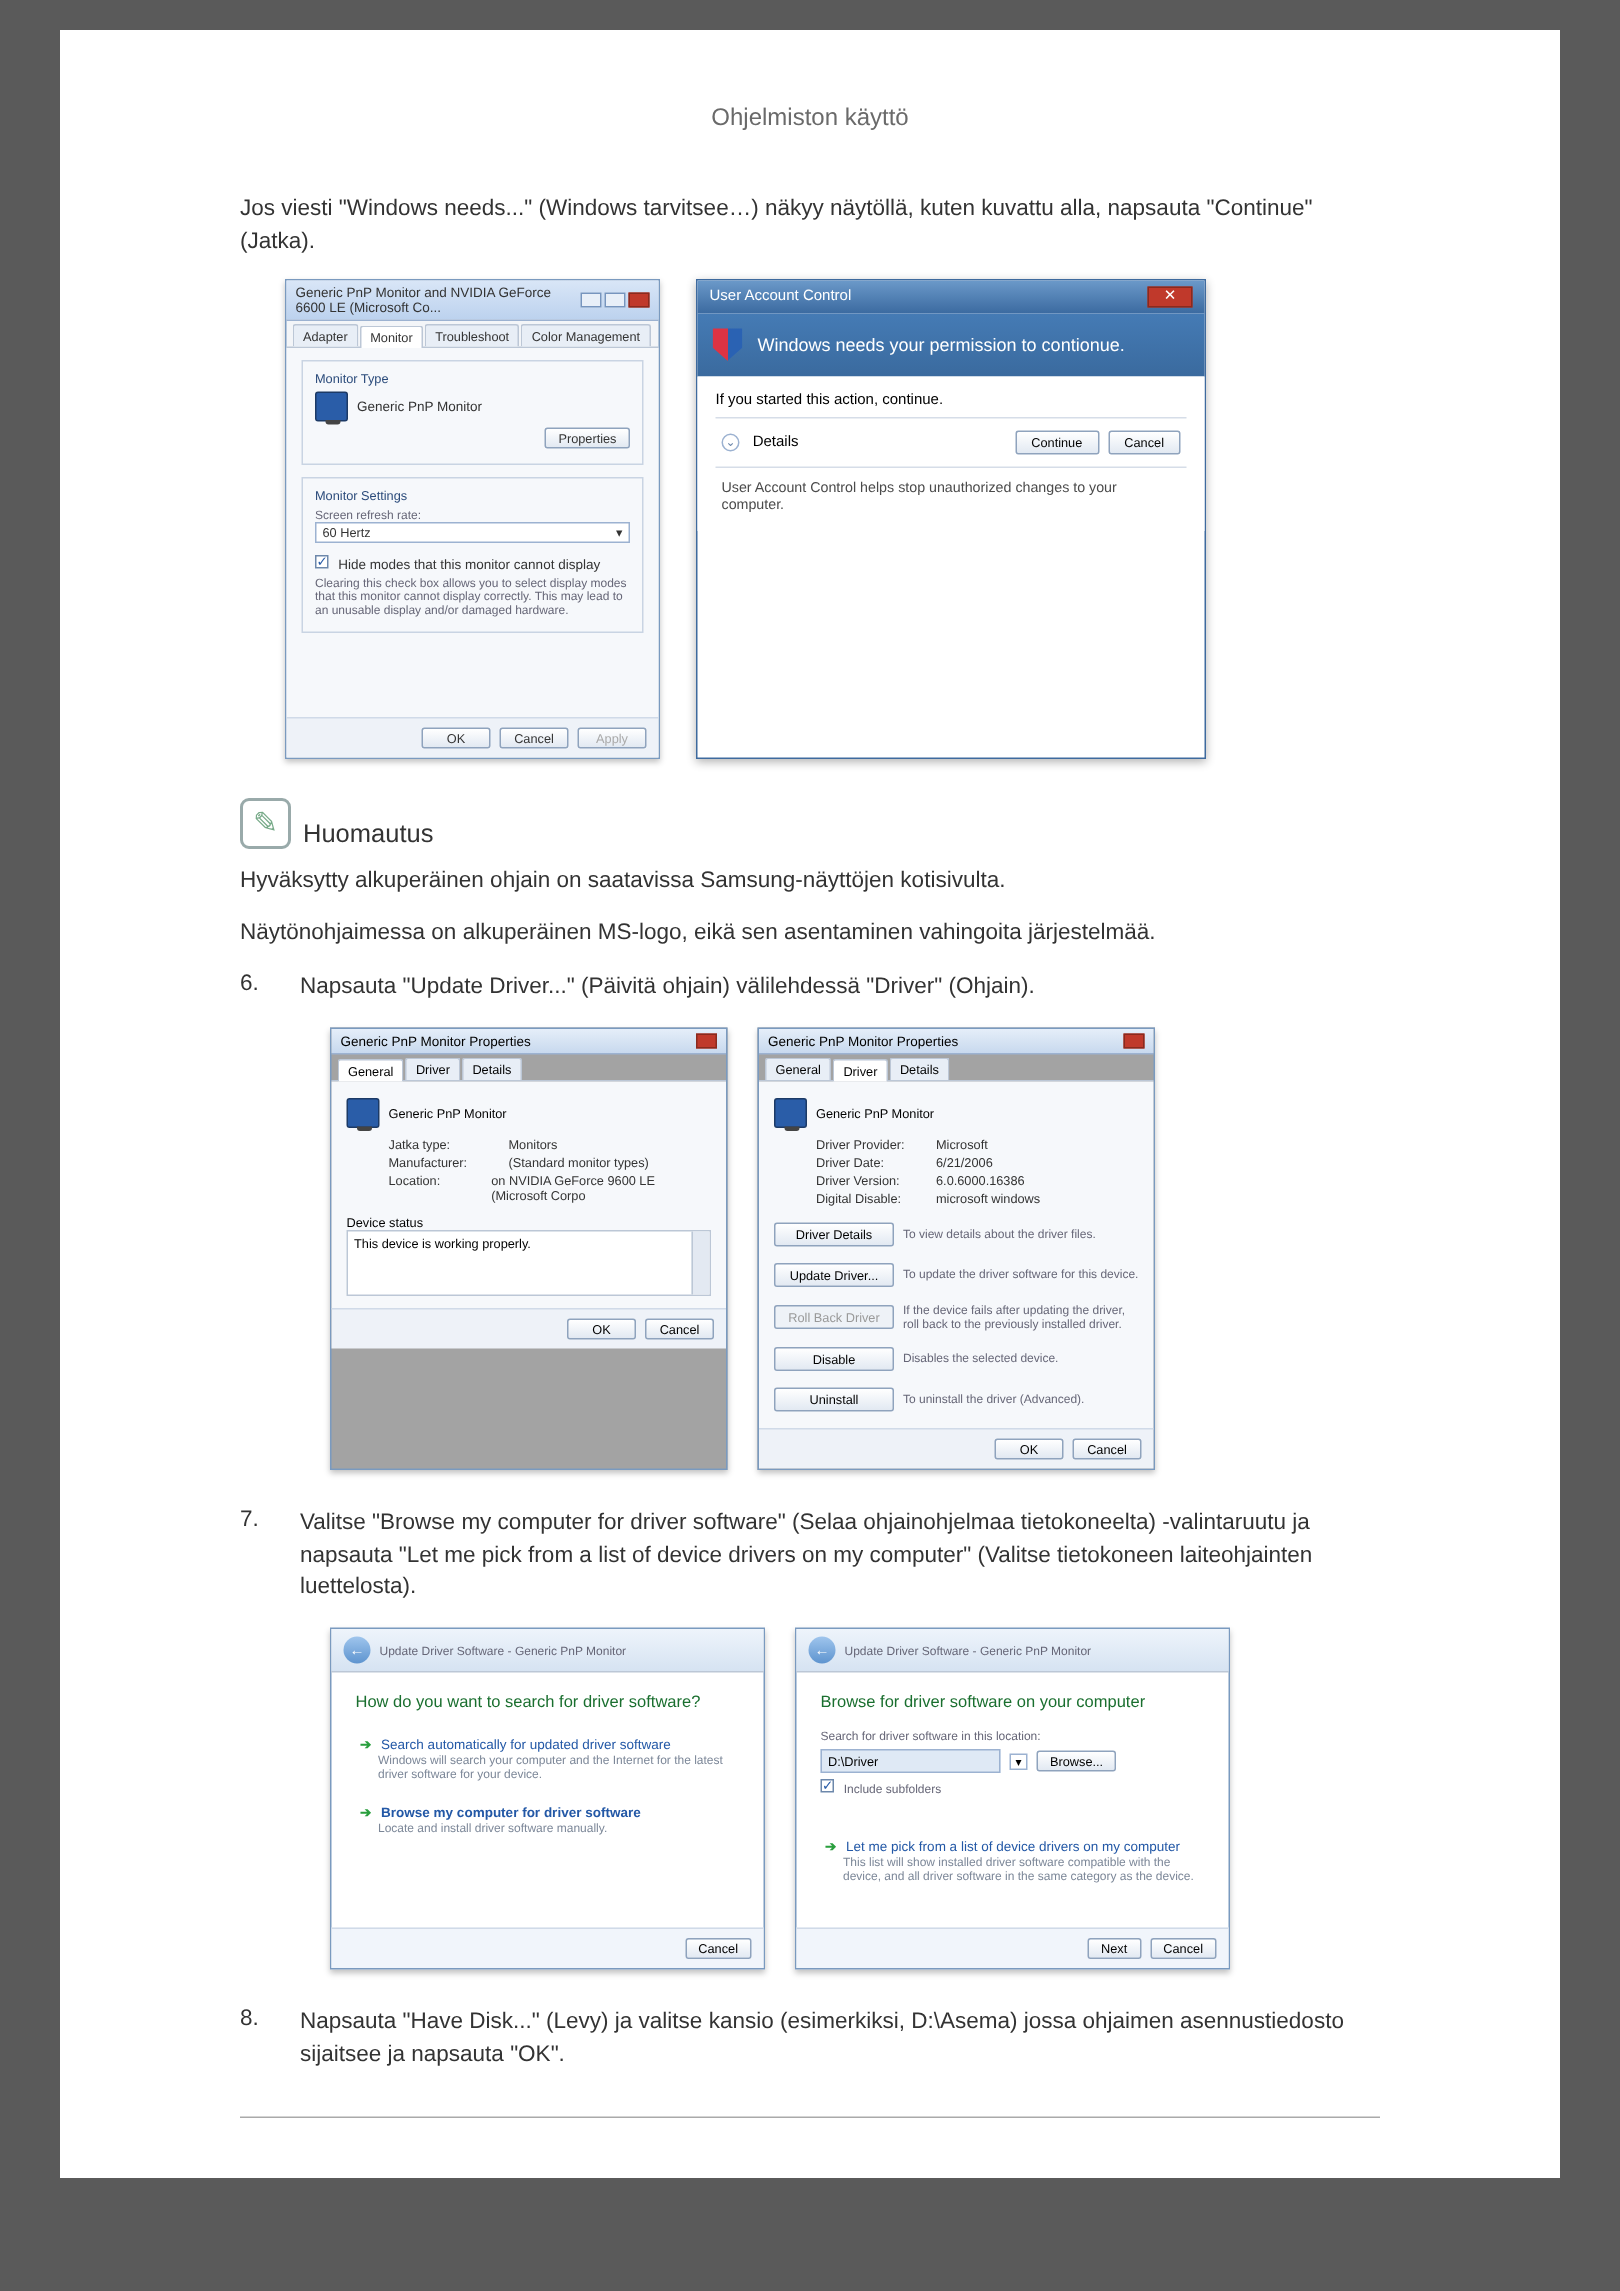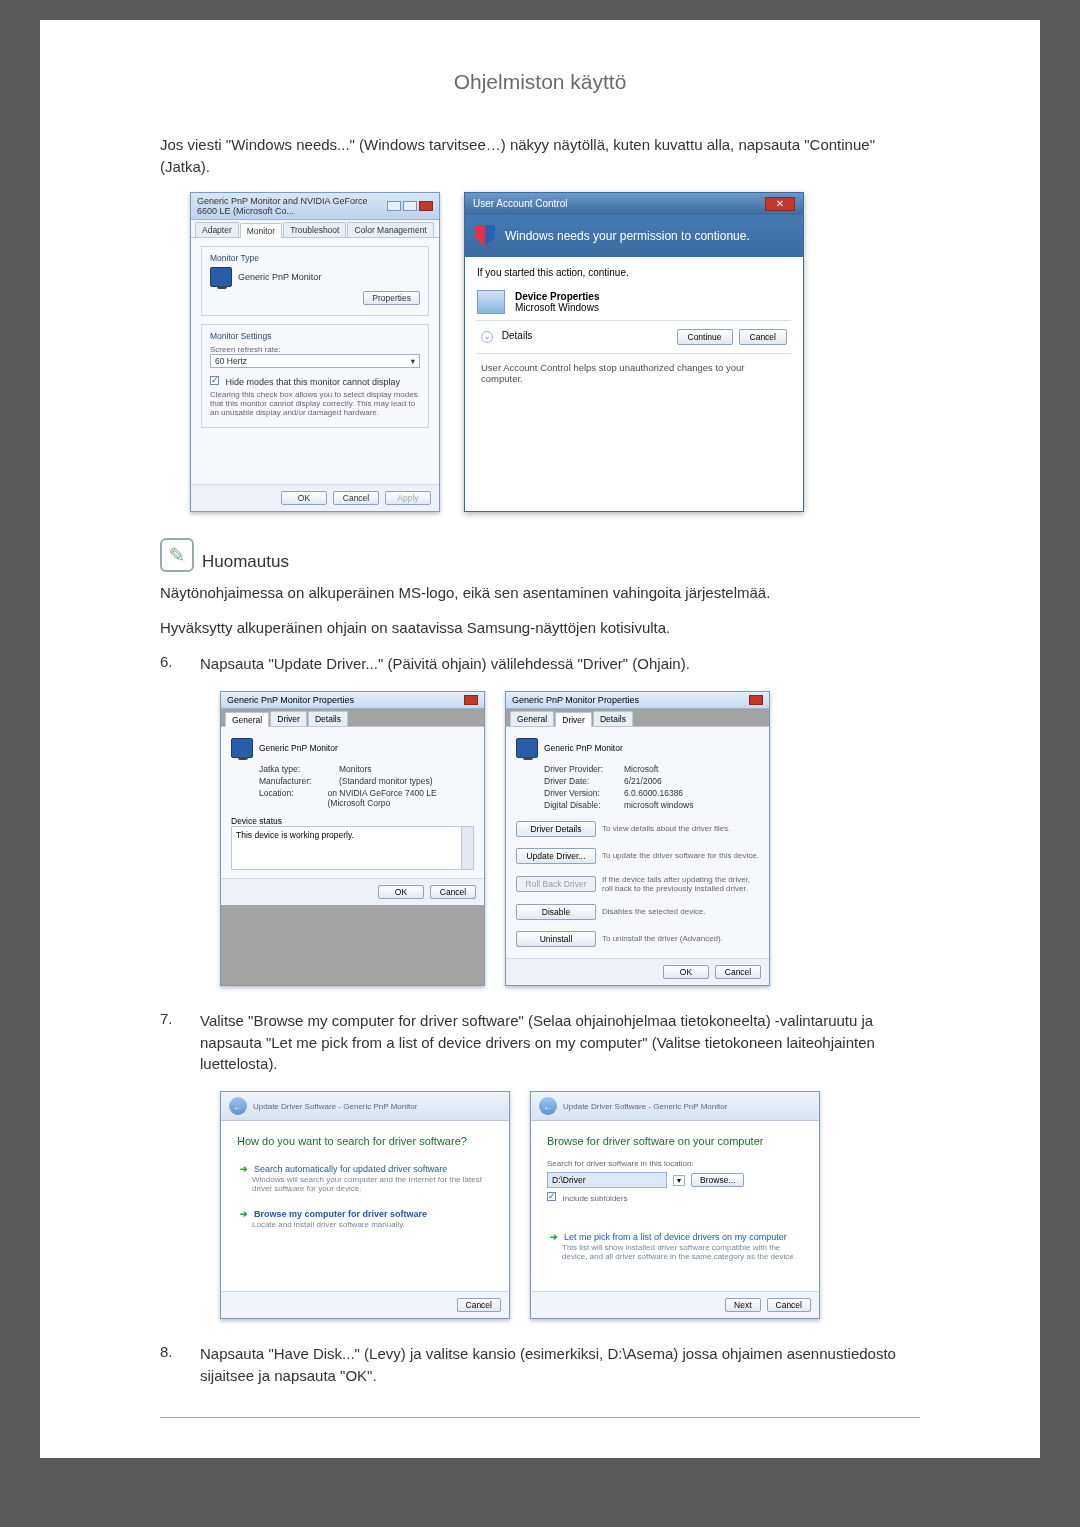--- a/index.html
+++ b/index.html
@@ -12,21 +12,21 @@
     background: #fff;
     width: 1000px;
     min-height: 1400px;
     margin: 0 auto;
     padding: 50px 120px 40px 120px;
     position: relative;
   }
   .page-header {
     text-align: center;
     color: #6a6a6a;
-    font-size: 21px;
+    font-size: 16px;
     margin-bottom: 40px;
   }
   .body-text {
     color: #333;
     font-size: 15px;
     line-height: 1.45;
     margin-bottom: 14px;
   }
   .screenshot-row {
     display: flex;
@@ -228,48 +228,41 @@
       <div class="uac-titlebar">
         <span>User Account Control</span>
         <span class="uac-close">✕</span>
       </div>
       <div class="uac-heading">
         <span class="shield"></span>
         <span>Windows needs your permission to contionue.</span>
       </div>
       <div class="uac-body">
         <div style="font-size:10px; margin-bottom:6px;">If you started this action, continue.</div>
-        <div class="uac-row">
-          <div class="app-icon"></div>
-          <div>
-            <div style="font-weight:bold;">Device Properties</div>
-            <div>Microsoft Windows</div>
-          </div>
-        </div>
         <div class="uac-details">
           <div>
             <span class="chev">⌄</span>
             <span>Details</span>
           </div>
           <div style="display:flex; gap:6px;">
             <span class="btn" style="padding:2px 10px;">Continue</span>
             <span class="btn" style="padding:2px 10px;">Cancel</span>
           </div>
         </div>
         <div class="uac-footer-text">User Account Control helps stop unauthorized changes to your computer.</div>
       </div>
     </div>
   </div>
 
   <div class="note-row">
     <div class="note-icon">✎</div>
     <div class="note-title">Huomautus</div>
   </div>
+  <p class="body-text">Hyväksytty alkuperäinen ohjain on saatavissa Samsung-näyttöjen kotisivulta.</p>
   <p class="body-text">Näytönohjaimessa on alkuperäinen MS-logo, eikä sen asentaminen vahingoita järjestelmää.</p>
-  <p class="body-text">Hyväksytty alkuperäinen ohjain on saatavissa Samsung-näyttöjen kotisivulta.</p>
 
   <ol class="steps">
     <li>
       <div class="num">6.</div>
       <div class="txt">Napsauta "Update Driver..." (Päivitä ohjain) välilehdessä "Driver" (Ohjain).</div>
     </li>
   </ol>
 
   <div class="driver-ss-row">
 
@@ -294,21 +287,21 @@
           <div class="kv">
               <span class="k">Jatka type:</span>
               <span class="v">Monitors</span>
             </div>
           <div class="kv">
               <span class="k">Manufacturer:</span>
               <span class="v">(Standard monitor types)</span>
             </div>
           <div class="kv">
               <span class="k">Location:</span>
-              <span class="v">on NVIDIA GeForce 7400 LE (Microsoft Corpo</span>
+              <span class="v">on NVIDIA GeForce 9600 LE (Microsoft Corpo</span>
             </div>
         </div>
         <div style="margin-top:8px; font-size:8.5px;">Device status</div>
         <div class="textarea-fake">
           <span>This device is working properly.</span>
           <div class="scrollbar"></div>
         </div>
       </div>
       <div class="dlg-footer">
         <span class="btn">OK</span>

